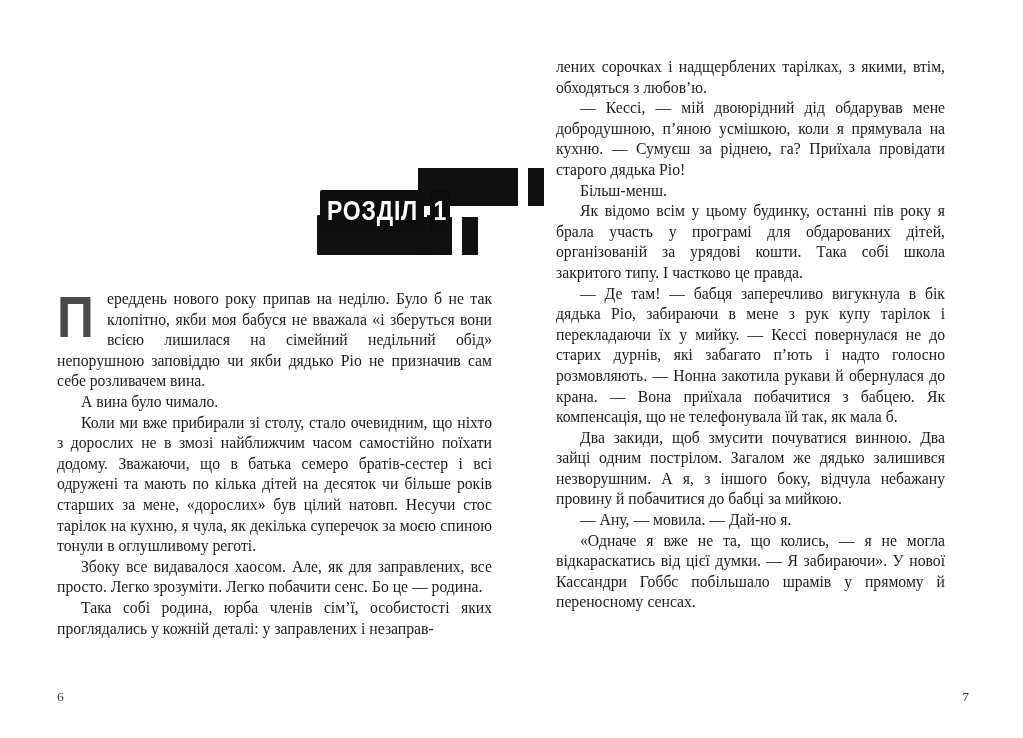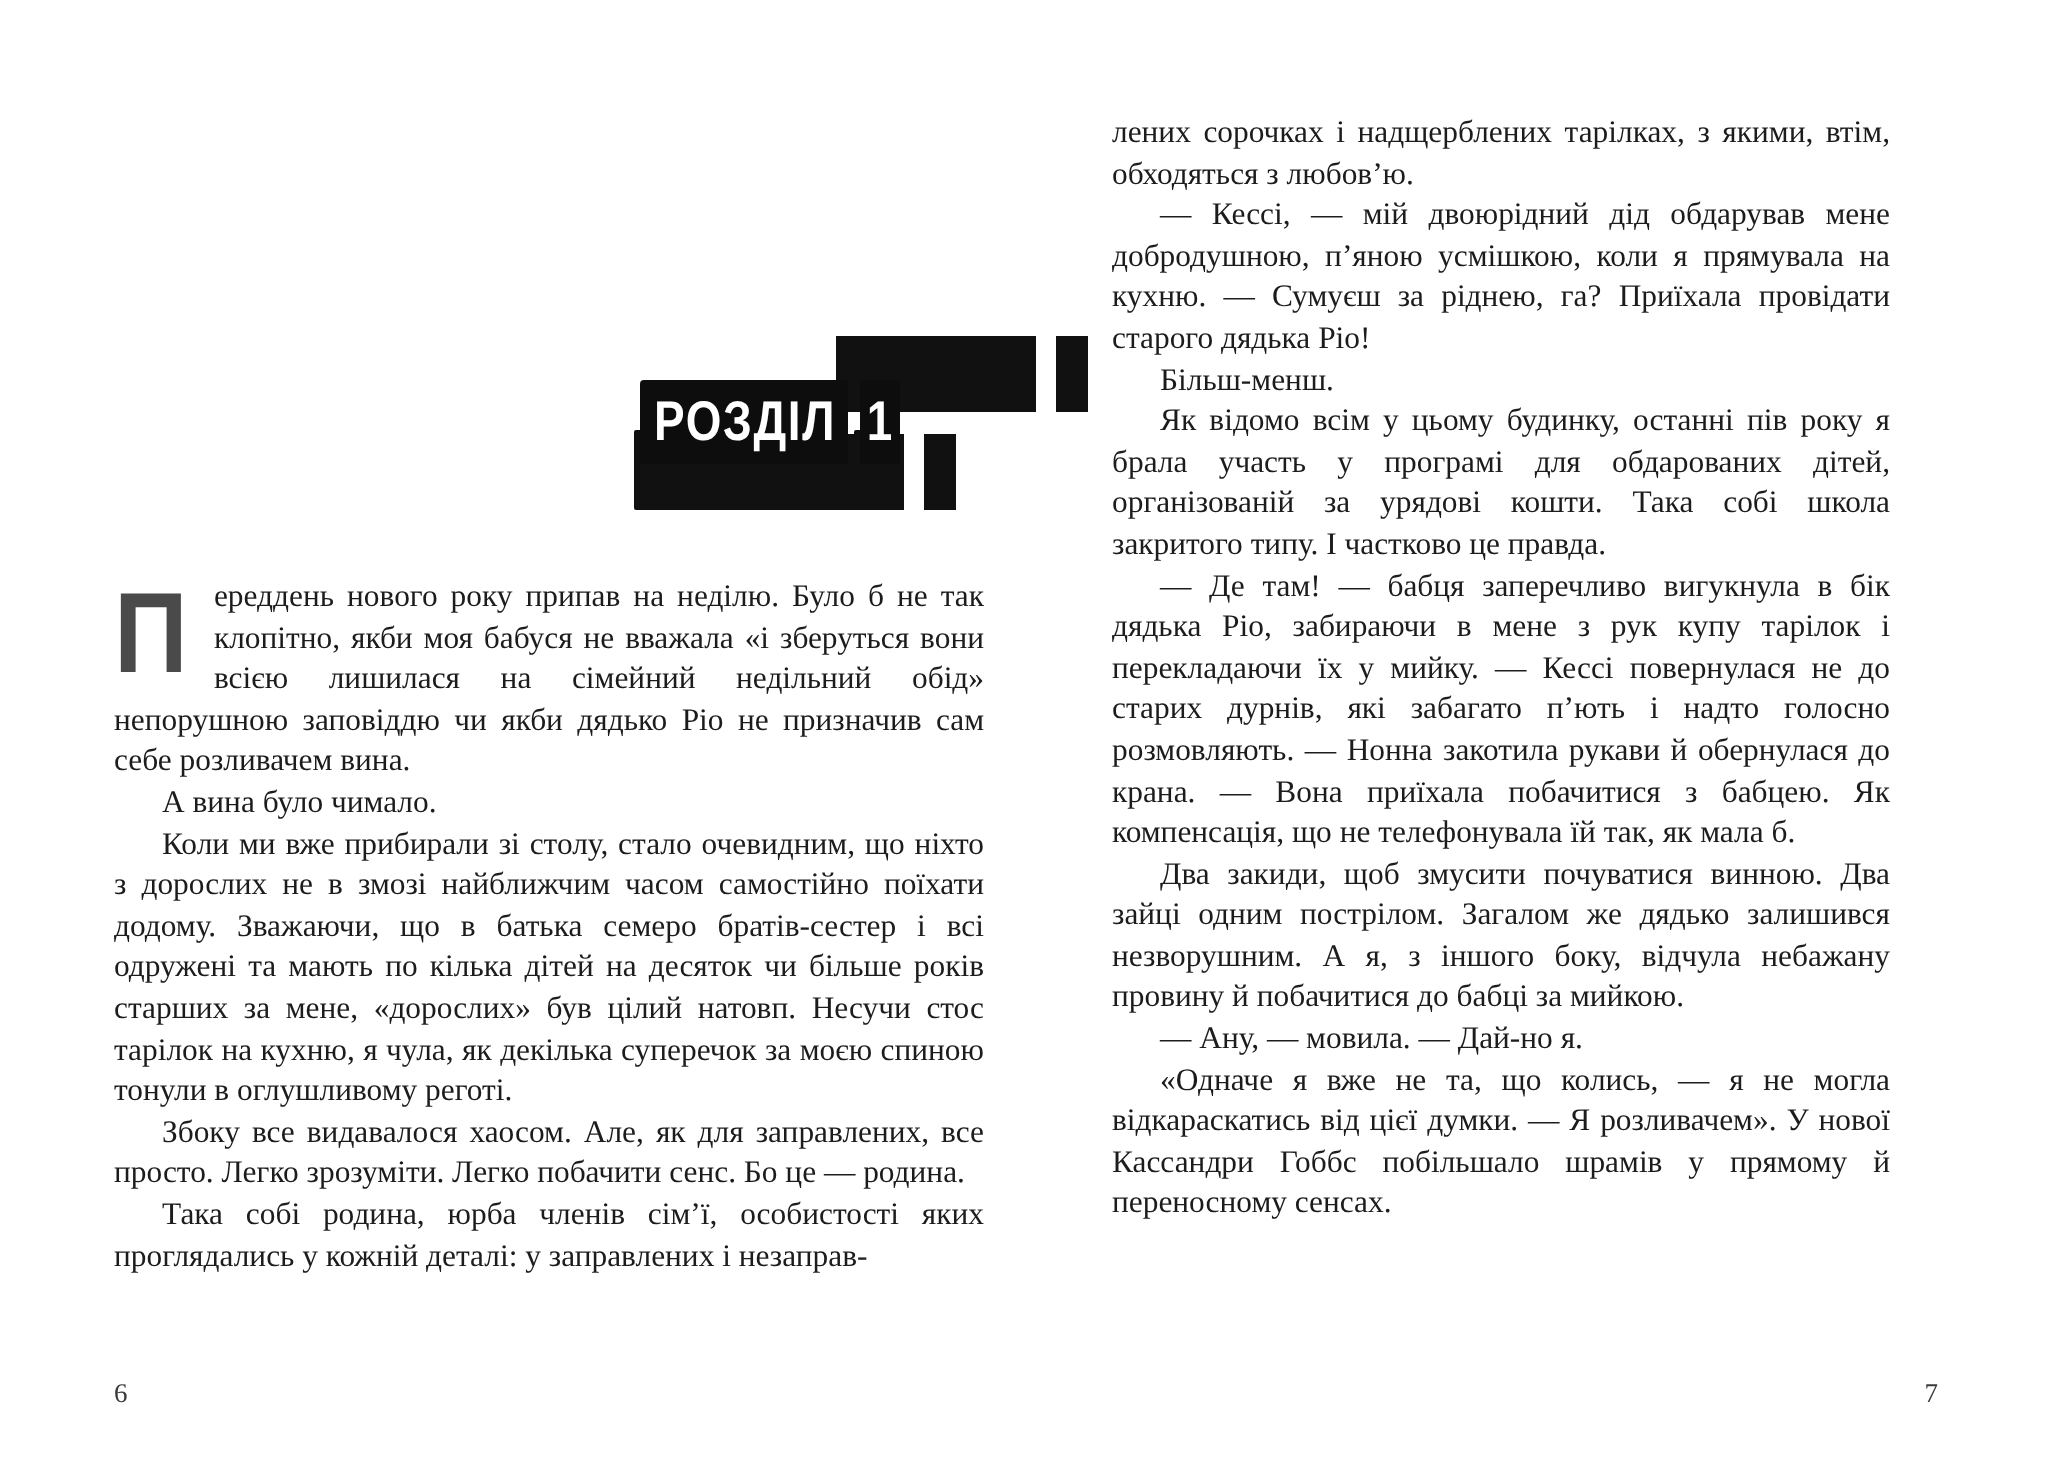--- a/index.html
+++ b/index.html
@@ -119,19 +119,19 @@
 
   <div>
     <div class="text-col col-right" id="right-col">
         <p class="no-indent"><span>лених сорочках і надщерблених тарілках, з якими, втім, обходяться з любов’ю.</span></p>
         <p><span>— Кессі, — мій двоюрідний дід обдарував мене добродушною, п’яною усмішкою, коли я прямувала на кухню. — Сумуєш за ріднею, га? Приїхала провідати старого дядька Ріо!</span></p>
         <p><span>Більш-менш.</span></p>
         <p><span>Як відомо всім у цьому будинку, останні пів року я брала участь у програмі для обдарованих дітей, організованій за урядові кошти. Така собі школа закритого типу. І частково це правда.</span></p>
         <p><span>— Де там! — бабця заперечливо вигукнула в бік дядька Ріо, забираючи в мене з рук купу тарілок і перекладаючи їх у мийку. — Кессі повернулася не до старих дурнів, які забагато п’ють і надто голосно розмовляють. — Нонна закотила рукави й обернулася до крана. — Вона приїхала побачитися з бабцею. Як компенсація, що не телефонувала їй так, як мала б.</span></p>
         <p><span>Два закиди, щоб змусити почуватися винною. Два зайці одним пострілом. Загалом же дядько залишився незворушним. А я, з іншого боку, відчула небажану провину й побачитися до бабці за мийкою.</span></p>
         <p><span>— Ану, — мовила. — Дай-но я.</span></p>
-        <p><span class="italic">«Одначе я вже не та, що колись, </span><span>— я не могла відкараскатись від цієї думки. — </span><span class="italic">Я розливачем».</span><span> У нової Кассандри Гоббс побільшало шрамів у прямому й переносному сенсах.</span></p>
+        <p><span class="italic">«Одначе я вже не та, що колись, </span><span>— я не могла відкараскатись від цієї думки. — </span><span class="italic">Я забираючи».</span><span> У нової Кассандри Гоббс побільшало шрамів у прямому й переносному сенсах.</span></p>
       </div>
 
     <div class="pagenum pn-right">7</div>
   </div>
 
 </div>
 
 </body></html>

